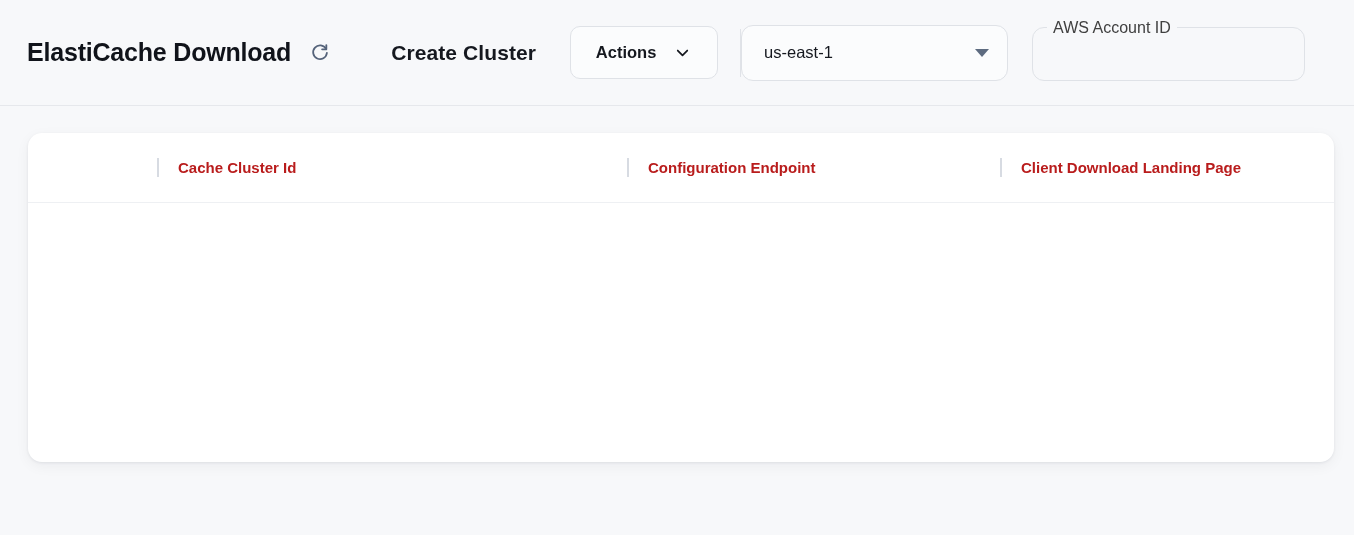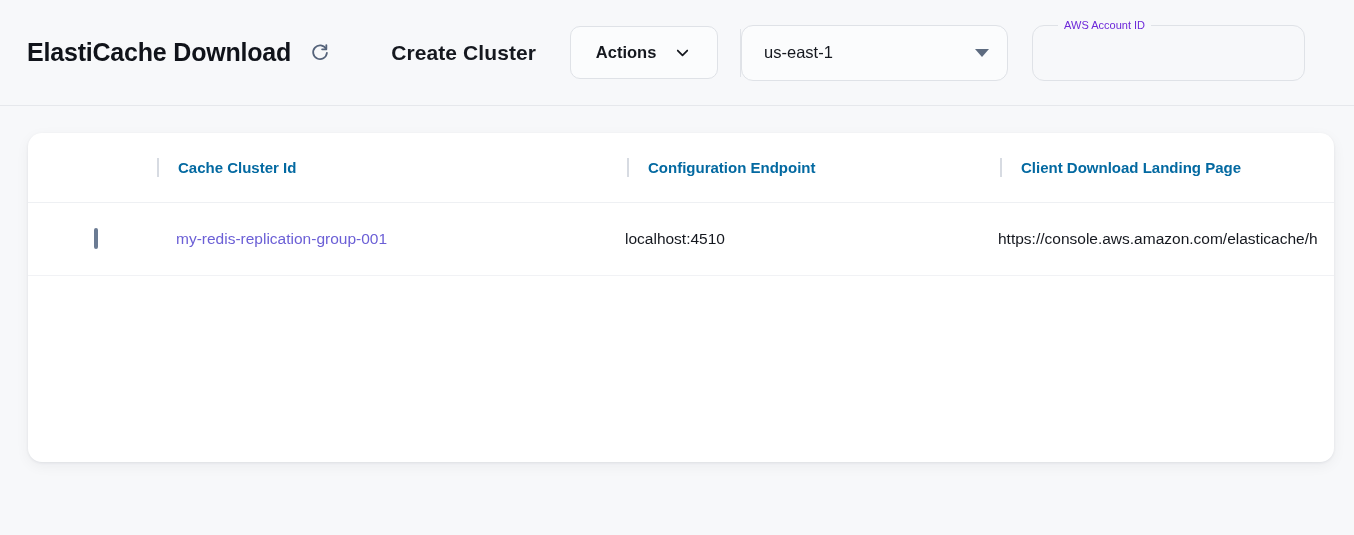--- a/index.html
+++ b/index.html
@@ -114,23 +114,23 @@
     inset: -5px 0 0 0;
     margin: 0;
     padding: 0 10px;
     border: 1px solid #dfe2e7;
     border-radius: 12px;
     pointer-events: none;
     background: transparent;
   }
   .account-field legend {
     padding: 0 6px;
-    margin-left: 15px;
-    font-size: 11px;
-    color: #6d28d9;
+    margin-left: 4px;
+    font-size: 16px;
+    color: #404040;
     line-height: 1;
     white-space: nowrap;
   }
   .account-field .value {
     position: absolute;
     left: 20px; top: 0;
     height: 56px;
     display: flex; align-items: center;
     font-size: 19px;
     color: #15181f;
@@ -163,21 +163,21 @@
   }
   .col-check { width: 108px; }
   .col-a     { width: 470px; }
   .col-b     { width: 373px; }
   .col-c     { width: 355px; }
 
   thead tr { height: 69px; }
   thead th { border-bottom: 1px solid #eef0f3; }
   .th-inner {
     display: flex; align-items: center;
-    font-size: 15px; font-weight: 700; color: #0369a1; padding-left: 21px;
+    font-size: 15px; font-weight: 700; color: #b91c1c; padding-left: 21px;
   }
   .th-bar {
     width: 2px; height: 19px;
     background: #d7dbe2;
     margin-right: 19px;
     flex: none;
   }
   th.col-check .th-inner { padding-left: 66px; }
 
   tbody tr { height: 73px; }
@@ -313,32 +313,18 @@
           </th>
           <th class="col-c">
             <div class="th-inner">
               <span class="th-bar"></span>
               <span>Client Download Landing Page</span>
             </div>
           </th>
         </tr>
       </thead>
       <tbody>
-        <tr>
-          <td class="col-check">
-            <span class="cb"></span>
-          </td>
-          <td class="col-a">
-            <span class="cell-link">my-redis-replication-group-001</span>
-          </td>
-          <td class="col-b">
-            <span class="cell-text">localhost:4510</span>
-          </td>
-          <td class="col-c">
-            <span class="cell-url">https://console.aws.amazon.com/elasticache/h</span>
-          </td>
-        </tr>
       </tbody>
     </table>
 
 
   </div>
 </div>
 
 </body></html>

